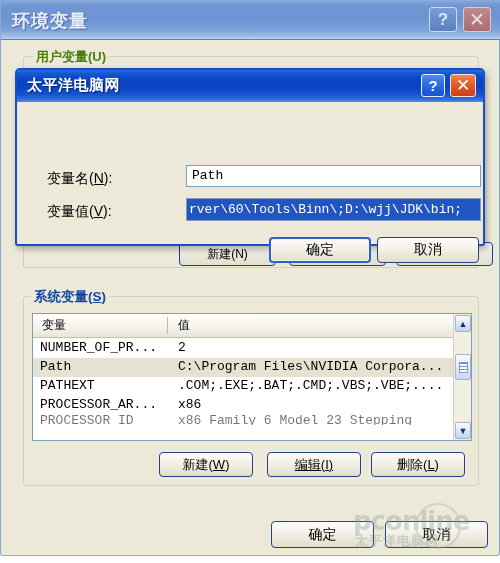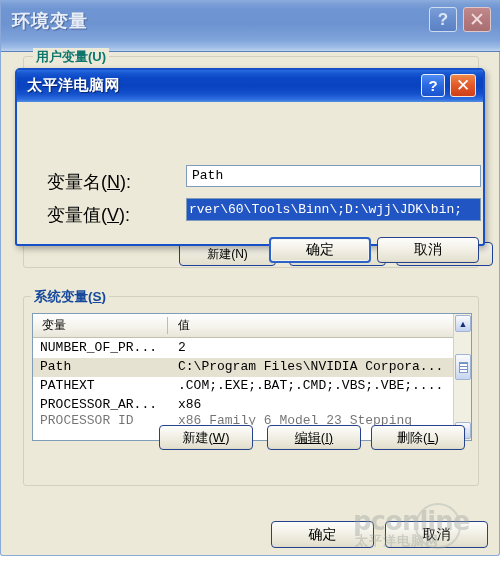--- a/index.html
+++ b/index.html
@@ -16,21 +16,21 @@
     left: 0; top: 0;
     width: 500px; height: 556px;
     background: #ece9d8;
     border: 1px solid #8aa8d8;
     border-top: none;
     border-radius: 0 0 3px 3px;
   }
   #outer-titlebar {
     position: absolute;
     left: 0; top: 0;
-    width: 500px; height: 52px;
+    width: 500px; height: 40px;
     background: linear-gradient(to bottom,
         #8cacdd 0%, #7a9ed6 8%, #6f95d2 18%,
         #6d93d1 48%, #7fa3da 78%, #9ebde6 93%, #bcd2ee 100%);
     border-bottom: 1px solid #5a80c0;
   }
   #outer-titlebar .title-text {
     position: absolute;
     left: 11px; top: 9px;
     font-size: 18px;
     font-weight: bold;
@@ -68,21 +68,21 @@
     width: 456px; height: 212px;
     border: 1px solid #d4d0c0;
     border-radius: 3px;
     background: transparent;
   }
   #user-var-legend {
     position: absolute;
     left: 32px; top: 48px;
     font-size: 13px;
     font-weight: bold;
-    color: #0f766e;
+    color: #4d7c0f;
     background: #ece9d8;
     padding: 0 3px;
   }
   .uv-btn {
     position: absolute;
     top: 242px;
     width: 97px; height: 24px;
     background: linear-gradient(to bottom, #f6f5ef 0%, #eceadc 52%, #e2dfcd 100%);
     border: 1px solid #1c3f9a;
     border-radius: 4px;
@@ -203,21 +203,21 @@
   }
   #sb-thumb .grip {
     width: 9px; height: 11px;
     border: 1px solid #7e9acb;
     background:
       repeating-linear-gradient(to bottom, #6f8fc4 0 1px, #ffffff 1px 3px);
   }
 
   .sysbtn {
     position: absolute;
-    top: 425px;
+    top: 452px;
     width: 94px; height: 25px;
     background: linear-gradient(to bottom, #fdfdfb 0%, #f2f0e6 45%, #e4e1d0 92%, #dcd8c6 100%);
     border: 1px solid #26428c;
     border-radius: 4px;
     font-size: 13px;
     color: #000;
     display: flex; align-items: center; justify-content: center;
     font-family: "Liberation Sans", sans-serif;
   }
   .sysbtn .akey { text-decoration: underline; }
@@ -291,21 +291,21 @@
     display: flex; align-items: center; justify-content: center;
   }
   #edit-body {
     position: absolute;
     left: 2px; top: 32px;
     width: 462px; height: 142px;
     background: #ece9d8;
   }
   .edit-label {
     position: absolute;
-    font-size: 18px;
+    font-size: 14px;
     color: #000;
     font-family: "Liberation Sans", sans-serif;
     white-space: nowrap;
   }
   .edit-label .akey { text-decoration: underline; }
   #label-varname  { left: 28px; top: 68px; }
   #label-varvalue { left: 28px; top: 101px; }
 
   #input-varname {
     position: absolute;

